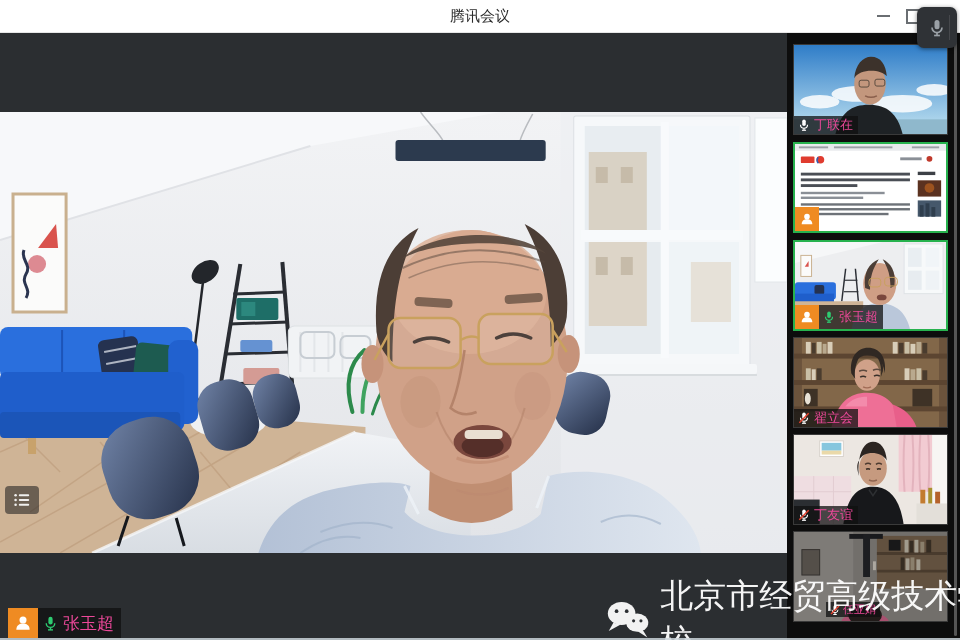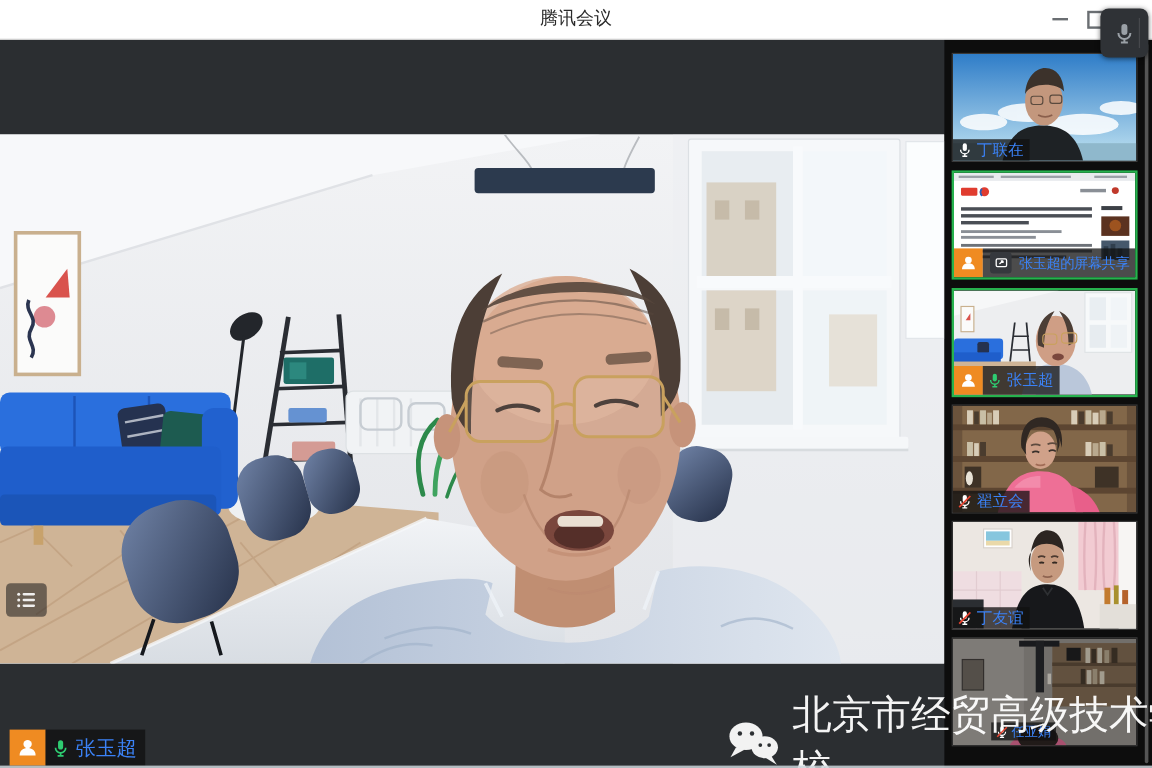--- a/index.html
+++ b/index.html
@@ -27,21 +27,21 @@
   
   .main-area{position:absolute;left:0;top:32px;width:787px;height:608px;background:#2b2e31;}
   .video-main{position:absolute;left:0;top:80px;width:787px;height:441px;background:#e7e9ec;}
 
   .layout-toggle{position:absolute;left:5px;top:454px;width:34px;height:28px;
                  background:rgba(25,26,28,.55);border-radius:4px;display:flex;
                  align-items:center;justify-content:center;z-index:5;}
 
   
   .tag{position:absolute;left:0;bottom:0;display:flex;align-items:stretch;z-index:6;}
-  .tag .dark{display:flex;align-items:center;background:rgba(16,16,16,.75);color:#3b82f6;
+  .tag .dark{display:flex;align-items:center;background:rgba(16,16,16,.75);color:#ec4899;
              padding:0 7px 0 4px;gap:4px;white-space:nowrap;}
   .person-chip{background:#ef8b22;display:flex;align-items:center;justify-content:center;flex:none;}
   .share-chip{background:#35383d;border-radius:3px;display:flex;align-items:center;
               justify-content:center;flex:none;margin-left:3px;}
   .main-tag{left:8px;bottom:2px;height:30px;font-size:17px;}
   .main-tag .person-chip{width:30px;height:30px;}
 
   
   .sidebar{position:absolute;left:787px;top:32px;width:173px;height:608px;background:#0d0d0d;}
   .thumb{position:absolute;left:6px;width:155px;height:91px;box-sizing:border-box;
@@ -354,35 +354,20 @@
             <rect x="140" y="66" width="4" height="10"></rect>
           </g>
       </svg>
       <div class="tag">
         <div class="person-chip">
           <svg width="16" height="16" viewBox="0 0 24 24">
               <circle cx="12" cy="8.5" r="4.2" fill="#fff"></circle>
               <path d="M4,20 C4,14.5 8,12.5 12,12.5 C16,12.5 20,14.5 20,20 Z" fill="#fff"></path>
             </svg>
         </div>
-        <div class="dark">
-          <span class="share-chip" style="width:18px;height:18px">
-            <svg width="13" height="13" viewBox="0 0 24 24" fill="none" stroke="#fff" stroke-width="2">
-              <rect x="4" y="5" width="16" height="12" rx="2"></rect>
-                <path d="M9,13 L14.5,8 M14.5,8 L11,8 M14.5,8 L14.5,11.5"></path>
-            </svg>
-          </span>
-          <svg width="14" height="14" viewBox="0 0 24 24">
-            <rect x="9" y="2.5" width="6" height="11" rx="3" fill="#2ecc71"></rect>
-            <path d="M6,11.5 a6,6 0 0 0 12,0" stroke="#2ecc71" stroke-width="2" fill="none"></path>
-            <line x1="12" y1="17.5" x2="12" y2="21" stroke="#2ecc71" stroke-width="2"></line>
-            <line x1="8.5" y1="21" x2="15.5" y2="21" stroke="#2ecc71" stroke-width="2"></line>
-          </svg>
-          <span>张玉超的屏幕共享</span>
-        </div>
       </div>
     </div>
 
     <div class="thumb active" style="top:208px">
       <svg width="151" height="87" viewBox="0 0 155 91" preserveAspectRatio="none">
         <rect width="155" height="91" fill="#edeef0"></rect>
         <polygon points="0,0 90,0 0,22" fill="#f6f7f8"></polygon>
         <rect x="112" y="2" width="40" height="52" fill="#f7f9fa" stroke="#dfe3e6"></rect>
         <rect x="116" y="6" width="14" height="20" fill="#e9eef2"></rect>
           <rect x="134" y="6" width="14" height="20" fill="#f1f5f8"></rect>

